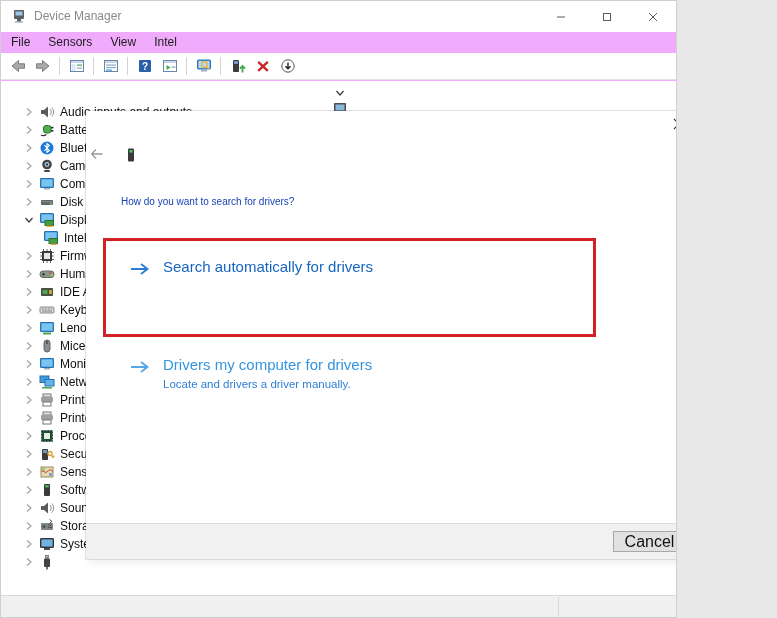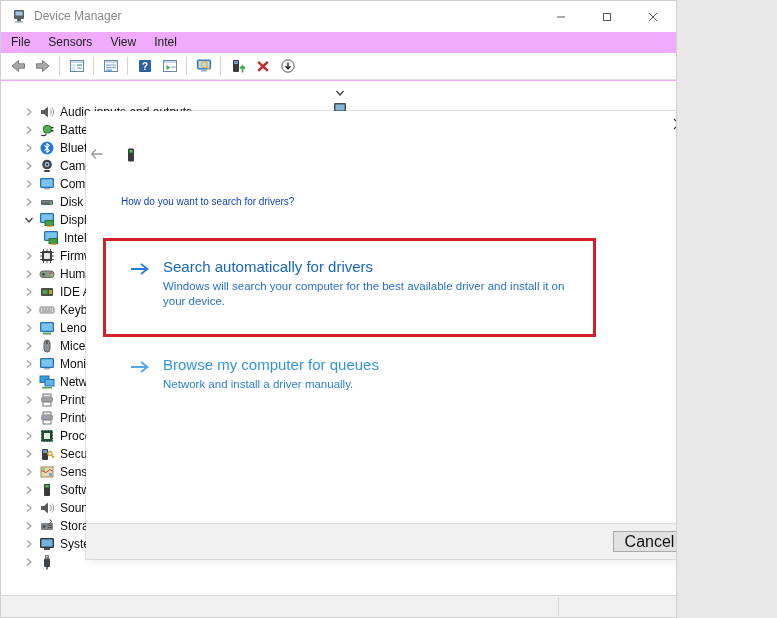--- a/index.html
+++ b/index.html
@@ -639,35 +639,34 @@
     <div class="dlg-heading">How do you want to search for drivers?</div>
 
     <div class="opt opt1">
       <span class="opt-arrow">
           <svg width="22" height="16" viewBox="0 0 22 16" xmlns="http://www.w3.org/2000/svg">
             <path d="M2 8h16M12 3l6.5 5L12 13" stroke="#2b7cd3" stroke-width="1.8" fill="none"></path>
           </svg>
         </span>
       <span class="opt-text">
         <div class="opt-title">Search automatically for drivers</div>
-        <div class="opt-desc">Windows will search your computer for the best available driver and install it on your device.</div>
       </span>
     </div>
 
     <div class="red-box"></div>
 
     <div class="opt opt2">
       <span class="opt-arrow">
           <svg width="22" height="16" viewBox="0 0 22 16" xmlns="http://www.w3.org/2000/svg">
             <path d="M2 8h16M12 3l6.5 5L12 13" stroke="#56a5e5" stroke-width="1.8" fill="none"></path>
           </svg>
         </span>
       <span class="opt-text">
-        <div class="opt-title">Browse my computer for queues</div>
-        <div class="opt-desc">Network and install a driver manually.</div>
+        <div class="opt-title">Drivers my computer for drivers</div>
+        <div class="opt-desc">Locate and drivers a driver manually.</div>
       </span>
     </div>
 
     <div class="dlg-footer">
       <div class="cancel-btn">Cancel</div>
     </div>
   </div>
 
 </div>
 

